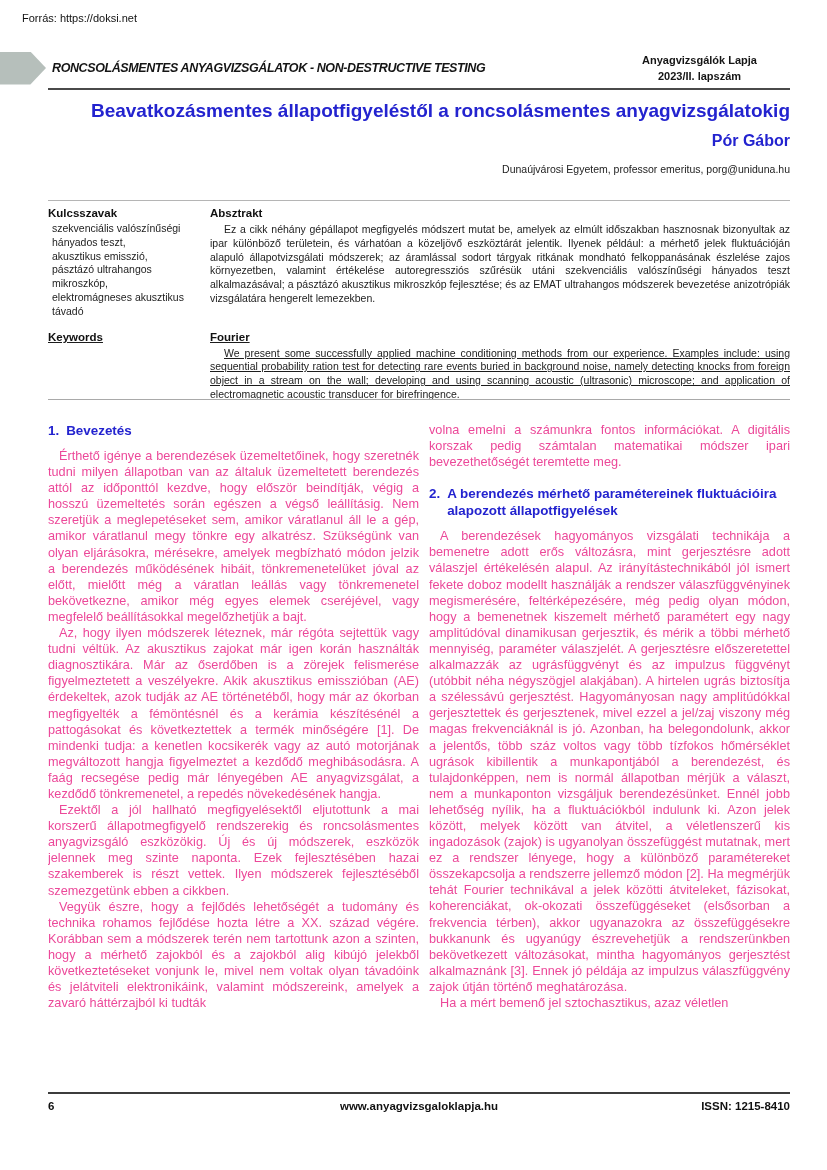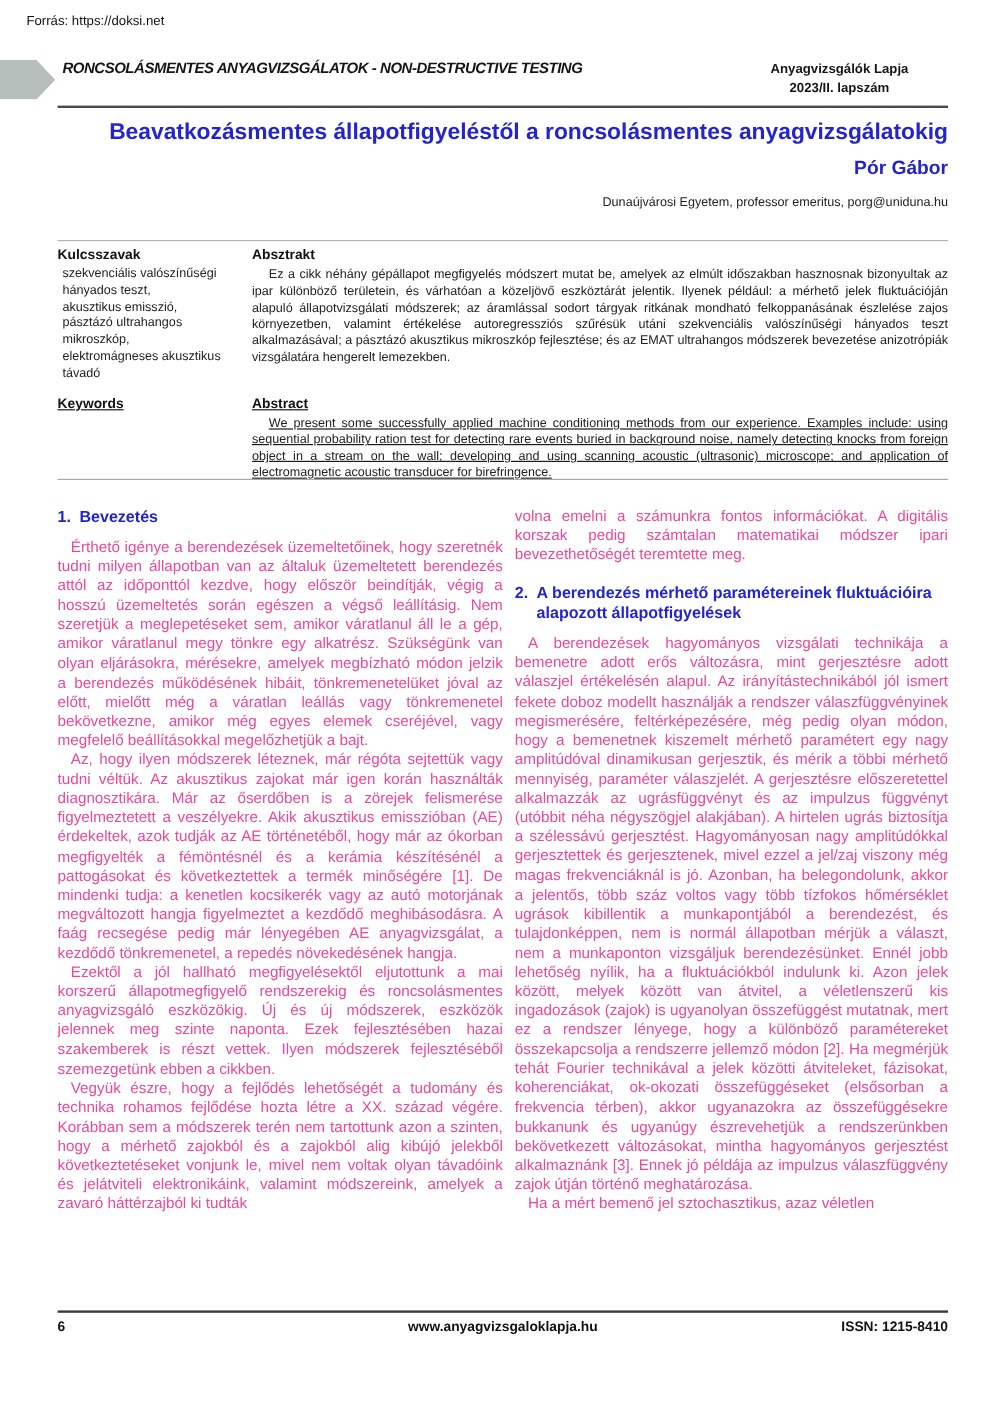--- a/index.html
+++ b/index.html
@@ -2,21 +2,21 @@
 <html lang="hu"><head>
 <meta charset="utf-8">
 <style>
   * { margin:0; padding:0; box-sizing:border-box; }
   html,body { width:827px; height:1170px; background:#ffffff; }
   body { font-family:"Liberation Sans", sans-serif; color:#1c1c1c; position:relative; overflow:hidden; }
 
   .source-note { position:absolute; top:12px; left:22px; font-size:11px; color:#111; }
 
   
-  .header-band { position:absolute; top:50px; left:0; right:0; height:36px; display:flex; align-items:flex-start; }
+  .header-band { position:absolute; top:50px; left:0; right:0; height:36px; display:flex; align-items:center; }
   .header-arrow { width:46px; height:33px; background:#b6bfbb; clip-path:polygon(0 0,66% 0,100% 50%,66% 100%,0 100%); flex:0 0 auto; }
   .journal-title { margin-left:6px; font-style:italic; font-weight:bold; font-size:12.5px; letter-spacing:-0.4px; color:#151515; white-space:nowrap; }
   .issue-info { margin-left:auto; margin-right:70px; text-align:center; font-weight:bold; font-size:11px; line-height:16px; color:#151515; }
   .rule-header { position:absolute; top:88px; left:48px; right:37px; border-top:2px solid #4a4a4a; }
 
   
   .title-block { position:absolute; top:100px; left:48px; right:37px; text-align:right; }
   .article-title { color:#2323cf; font-weight:bold; font-size:19px; line-height:22px; }
   .article-subtitle { margin-top:7px; font-size:14.5px; color:#1a1a1a; }
   .author { margin-top:10px; color:#2323cf; font-weight:bold; font-size:16px; }
@@ -88,21 +88,21 @@
     <div>
       <div class="meta-label">Absztrakt</div>
       <div class="abs-text">Ez a cikk néhány gépállapot megfigyelés módszert mutat be, amelyek az elmúlt időszakban hasznosnak bizonyultak az ipar különböző területein, és várhatóan a közeljövő eszköztárát jelentik. Ilyenek például: a mérhető jelek fluktuációján alapuló állapotvizsgálati módszerek; az áramlással sodort tárgyak ritkának mondható felkoppanásának észlelése zajos környezetben, valamint értékelése autoregressziós szűrésük utáni szekvenciális valószínűségi hányados teszt alkalmazásával; a pásztázó akusztikus mikroszkóp fejlesztése; és az EMAT ultrahangos módszerek bevezetése anizotrópiák vizsgálatára hengerelt lemezekben.</div>
     </div>
   </div>
   <div class="meta-grid">
     <div>
       <div class="meta-label">Keywords</div>
     </div>
     <div>
-      <div class="meta-label">Abstract</div>
+      <div class="meta-label">Fourier</div>
       <div class="abs-text">We present some successfully applied machine conditioning methods from our experience. Examples include: using sequential probability ration test for detecting rare events buried in background noise, namely detecting knocks from foreign object in a stream on the wall; developing and using scanning acoustic (ultrasonic) microscope; and application of electromagnetic acoustic transducer for birefringence.</div>
     </div>
   </div>
 </div>
 <div class="rule-meta"></div>
 
 <div class="columns">
   <div class="col-left">
     <div class="sec-heading h-first">
       <span class="num">1.</span>

